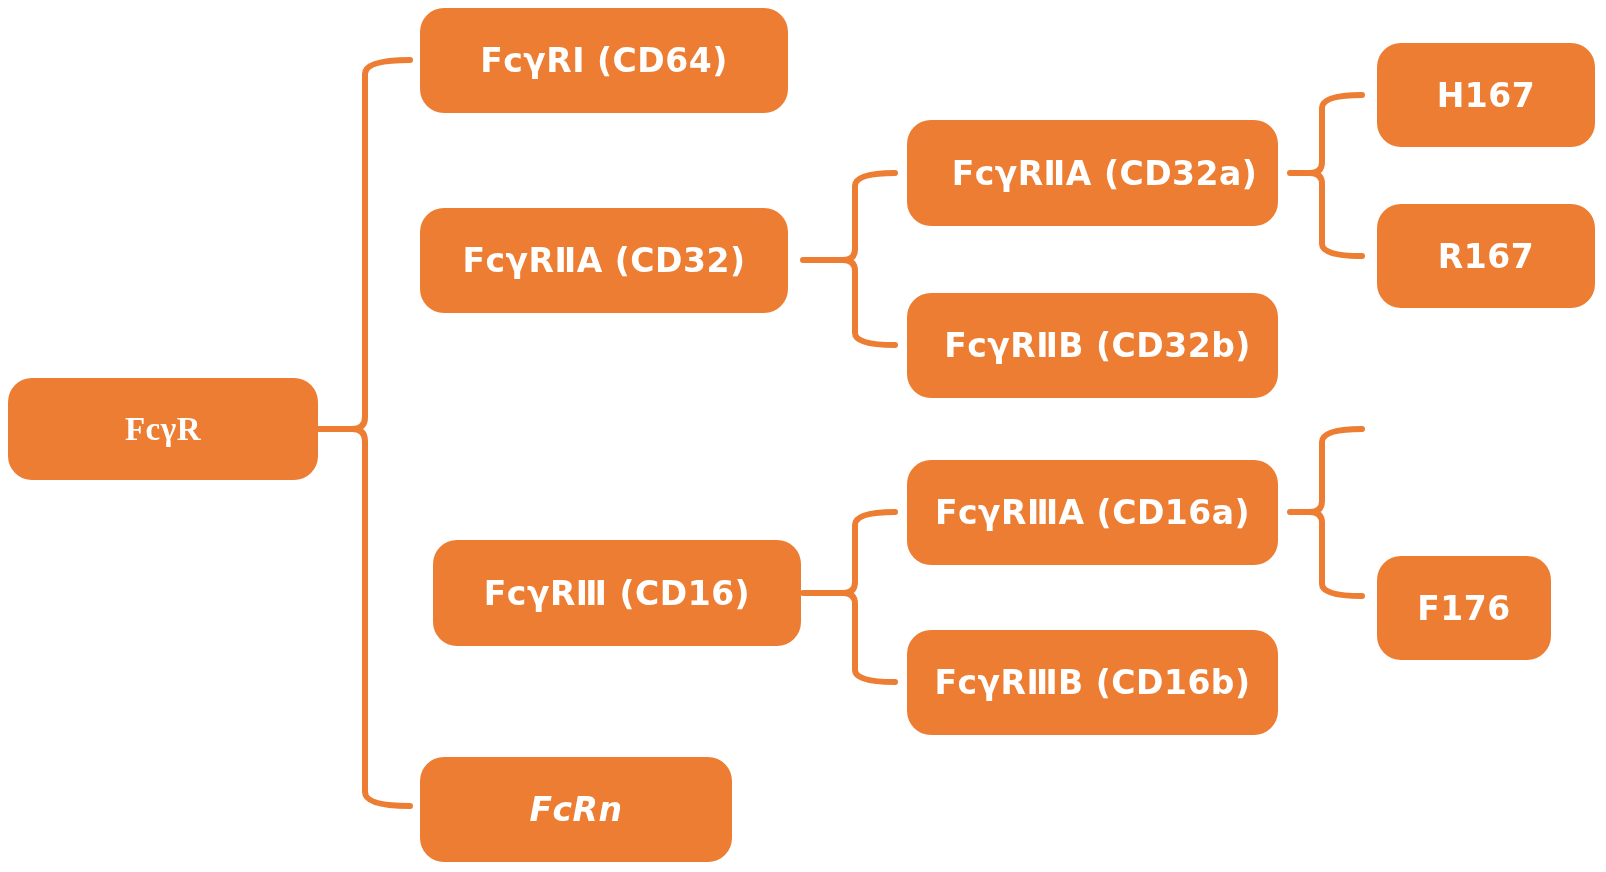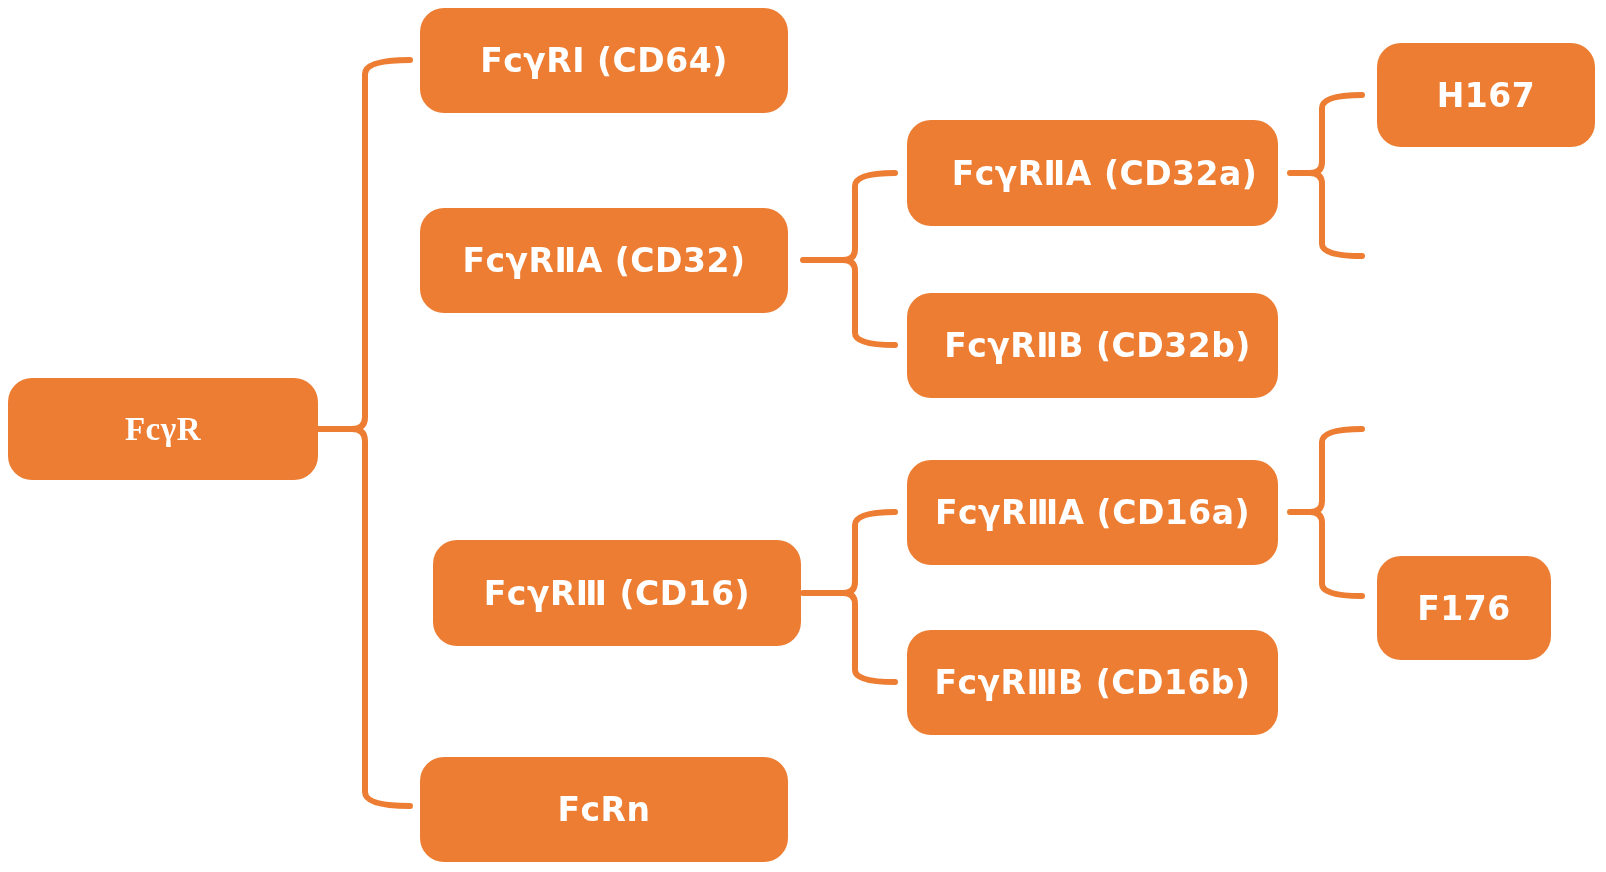--- a/index.html
+++ b/index.html
@@ -69,21 +69,21 @@
   </div>
 
   <div class="node" style="left:420px; top:208px; width:368px; height:105px;">
     <span class="node-label">FcγRⅡA (CD32)</span>
   </div>
 
   <div class="node" style="left:420px; top:540px; width:368px; height:106px;margin-left:13px;">
     <span class="node-label">FcγRⅢ (CD16)</span>
   </div>
 
-  <div class="node" style="left:420px; top:757px; width:368px; height:105px;">
+  <div class="node" style="left:420px; top:757px; width:312px; height:105px;font-style:italic;">
     <span class="node-label">FcRn</span>
   </div>
 
   <div class="node" style="left:907px; top:120px; width:371px; height:106px;padding-left:24px;">
     <span class="node-label">FcγRⅡA (CD32a)</span>
   </div>
 
   <div class="node" style="left:907px; top:293px; width:371px; height:105px;padding-left:10px;">
     <span class="node-label">FcγRⅡB (CD32b)</span>
   </div>
@@ -93,19 +93,22 @@
   </div>
 
   <div class="node" style="left:907px; top:630px; width:371px; height:105px;">
     <span class="node-label">FcγRⅢB (CD16b)</span>
   </div>
 
   <div class="node" style="left:1377px; top:43px; width:218px; height:104px;">
     <span class="node-label">H167</span>
   </div>
 
+  <div class="node" style="left:1377px; top:204px; width:218px; height:104px;">
+    <span class="node-label">R167</span>
+  </div>
 
 
   <div class="node" style="left:1377px; top:556px; width:174px; height:104px;">
     <span class="node-label">F176</span>
   </div>
 
 </div>
 
 </body></html>

